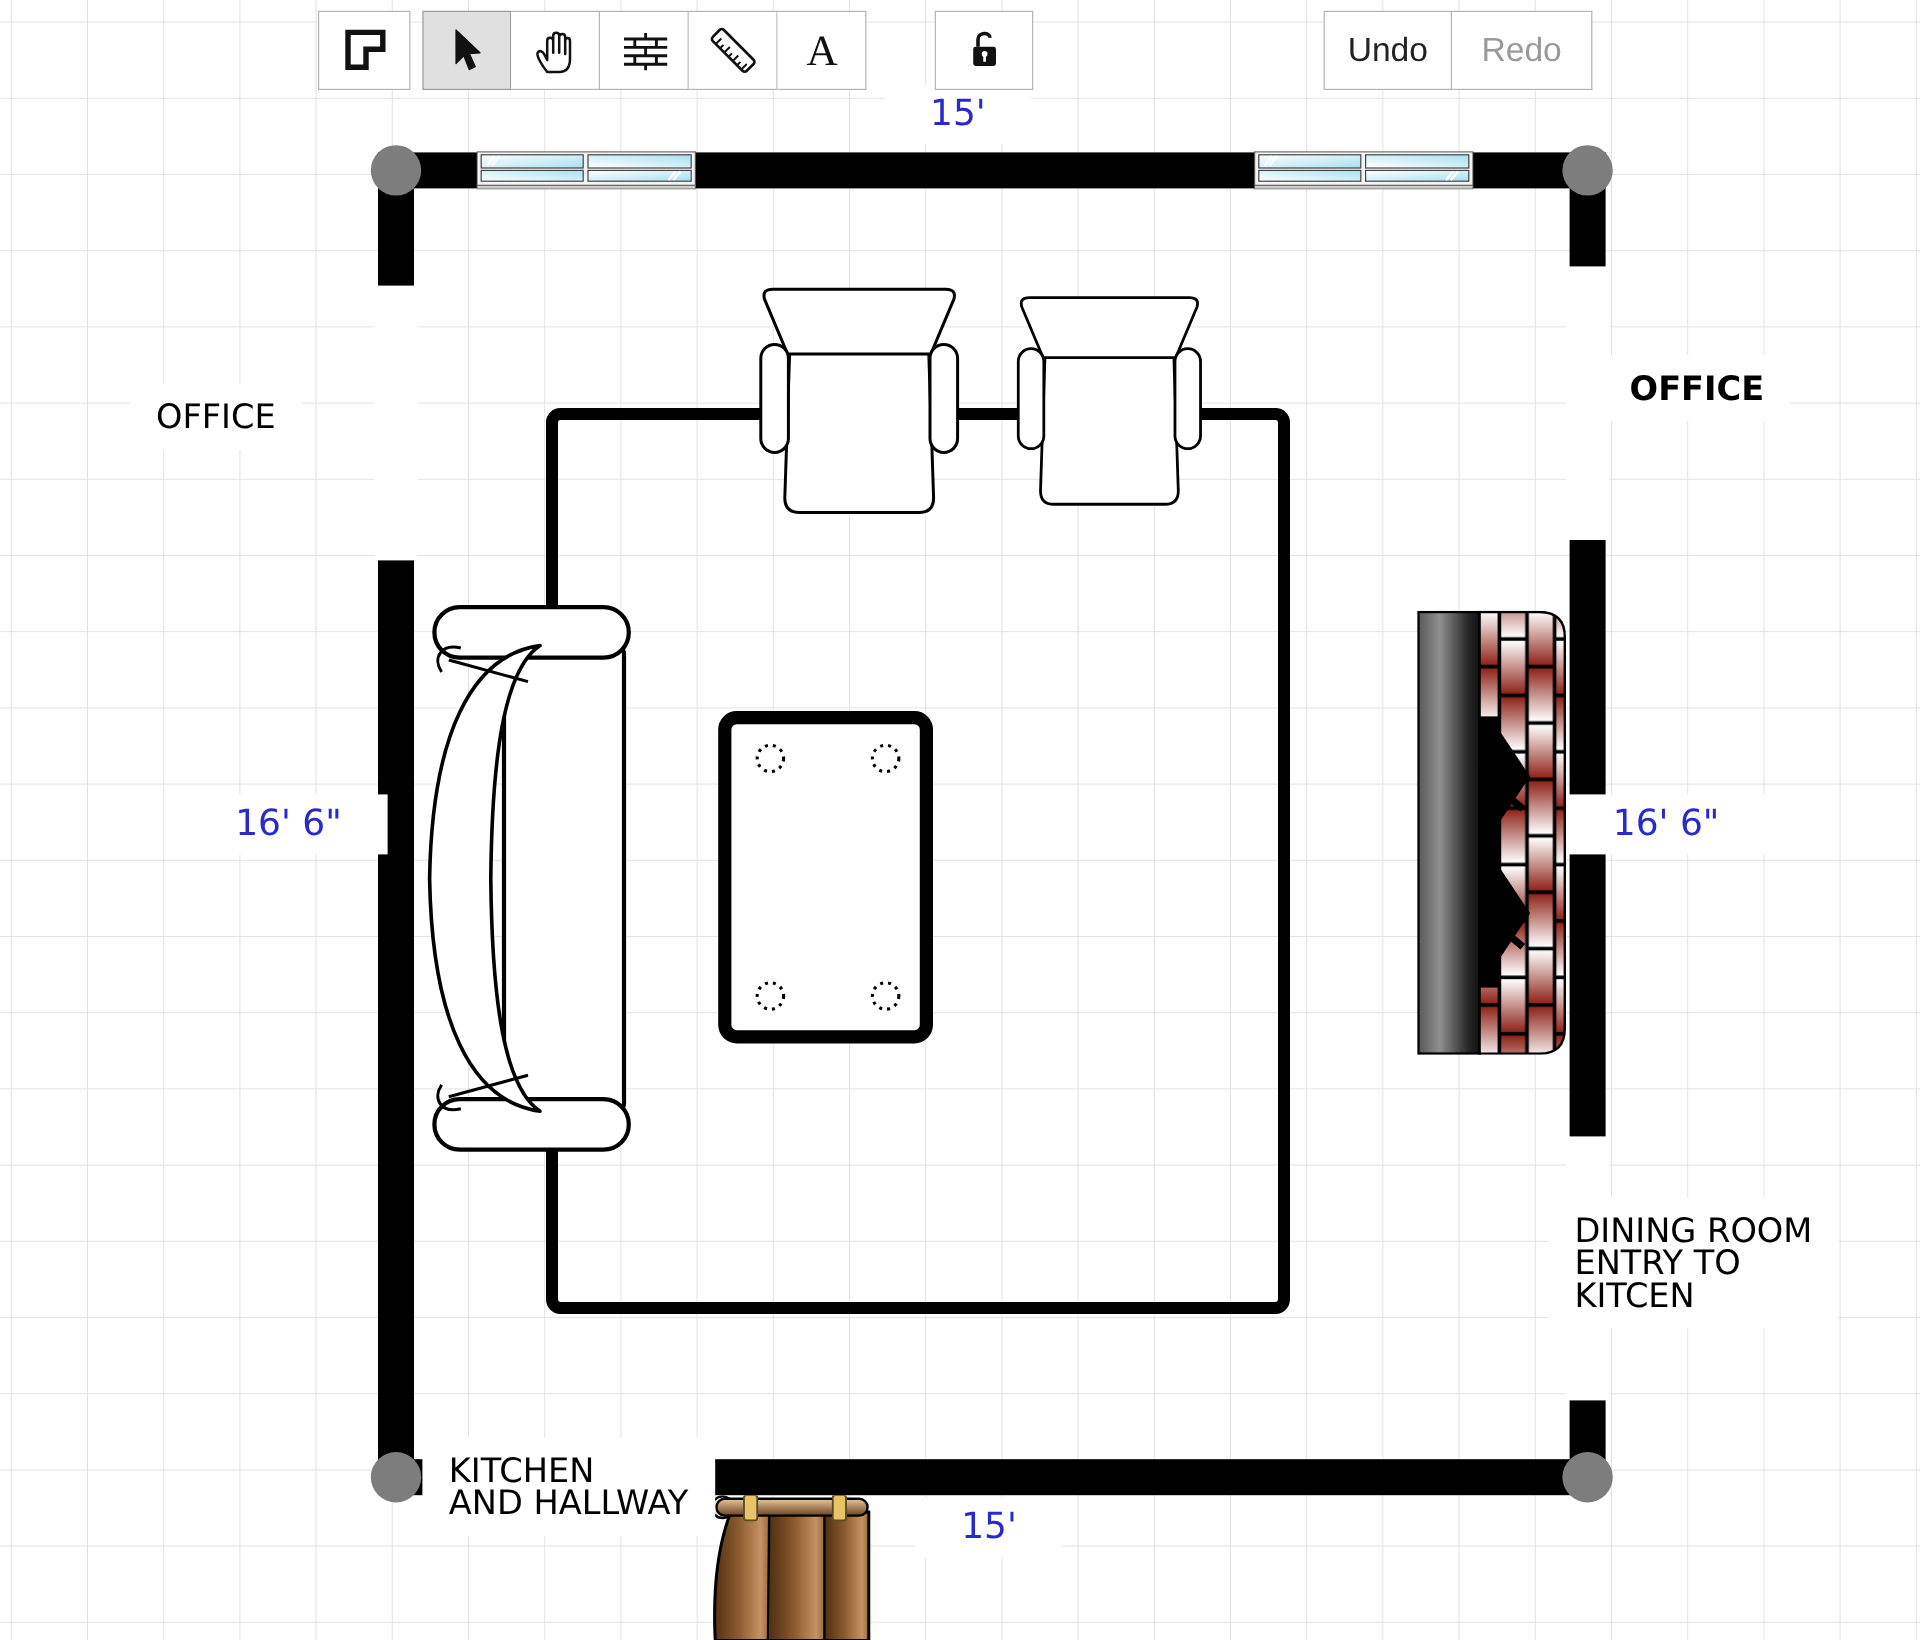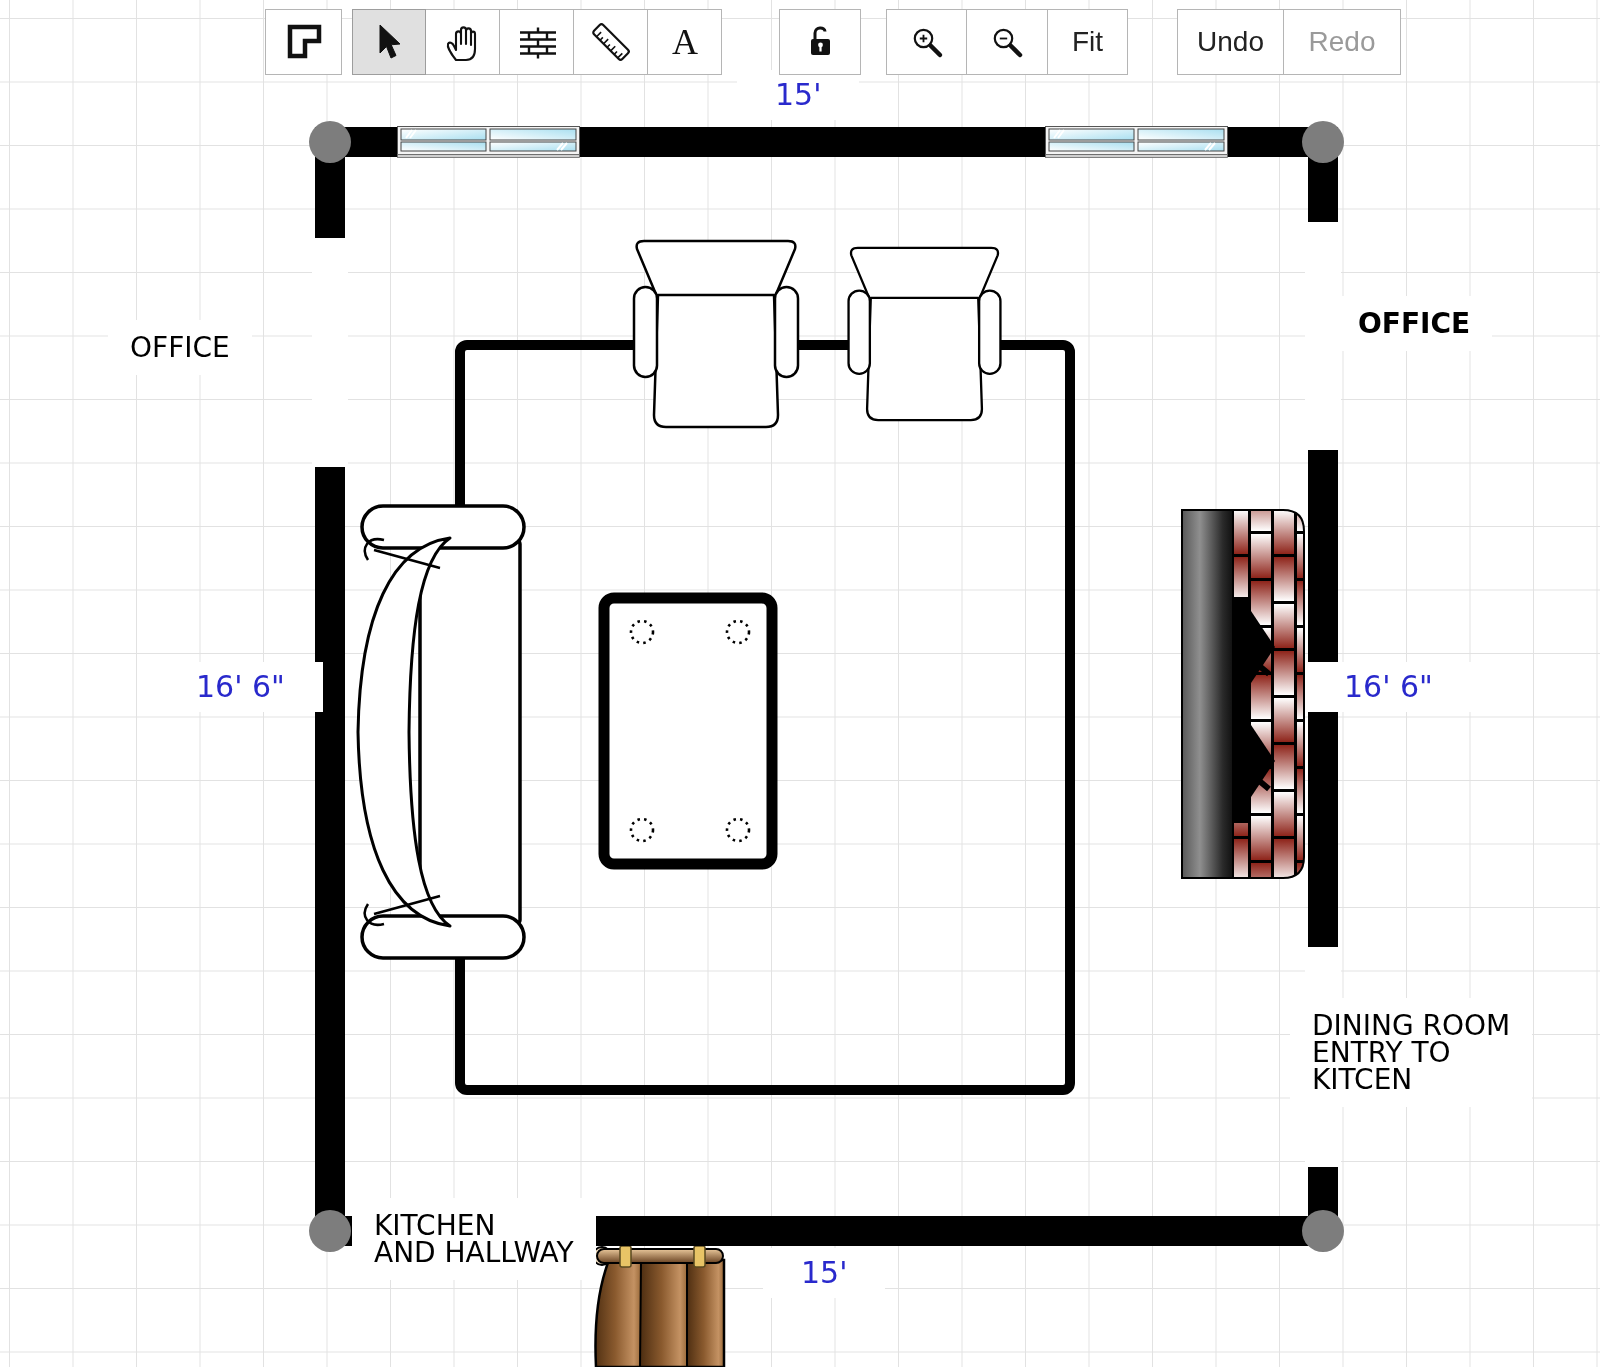--- a/index.html
+++ b/index.html
@@ -269,36 +269,19 @@
       <button class="tb-btn" style="width:82px;">
         <svg width="44" height="44" viewBox="0 0 44 44">
           <path d="M17,19 V13 C17,6.5 27,6.5 27,11.5" fill="none" stroke="#111" stroke-width="3"></path>
           <rect x="13" y="19" width="19" height="16" rx="2" fill="#111"></rect>
           <circle cx="22.5" cy="25" r="2.4" fill="#fff"></circle>
           <rect x="21.4" y="26.5" width="2.2" height="5" fill="#fff"></rect>
         </svg>
       </button>
     </div>
 
-    <div class="tb-group" style="left:886px;">
-      <button class="tb-btn" style="width:81px;">
-        <svg width="44" height="44" viewBox="0 0 44 44">
-          <circle cx="18.5" cy="18.5" r="8.7" fill="none" stroke="#111" stroke-width="2.2"></circle>
-          <path d="M14.8,18.5 H22.2 M18.5,14.8 V22.2" stroke="#111" stroke-width="1.8"></path>
-          <path d="M25.5,25.5 L35,35" stroke="#111" stroke-width="4.5" stroke-linecap="round"></path>
-        </svg>
-      </button>
-      <button class="tb-btn" style="width:81px;">
-        <svg width="44" height="44" viewBox="0 0 44 44">
-          <circle cx="18.5" cy="18.5" r="8.7" fill="none" stroke="#111" stroke-width="2.2"></circle>
-          <path d="M14.8,18.5 H22.2" stroke="#111" stroke-width="1.8"></path>
-          <path d="M25.5,25.5 L35,35" stroke="#111" stroke-width="4.5" stroke-linecap="round"></path>
-        </svg>
-      </button>
-      <button class="tb-btn" style="width:80px;">Fit</button>
-    </div>
-
-    <div class="tb-group" style="left:1177px;">
+
+    <div class="tb-group" style="left:1103px;">
       <button class="tb-btn" style="width:107px;">Undo</button>
       <button class="tb-btn disabled" style="width:117px;text-align:right;">Redo</button>
     </div>
   </div>
 </div>
 
 </body></html>

